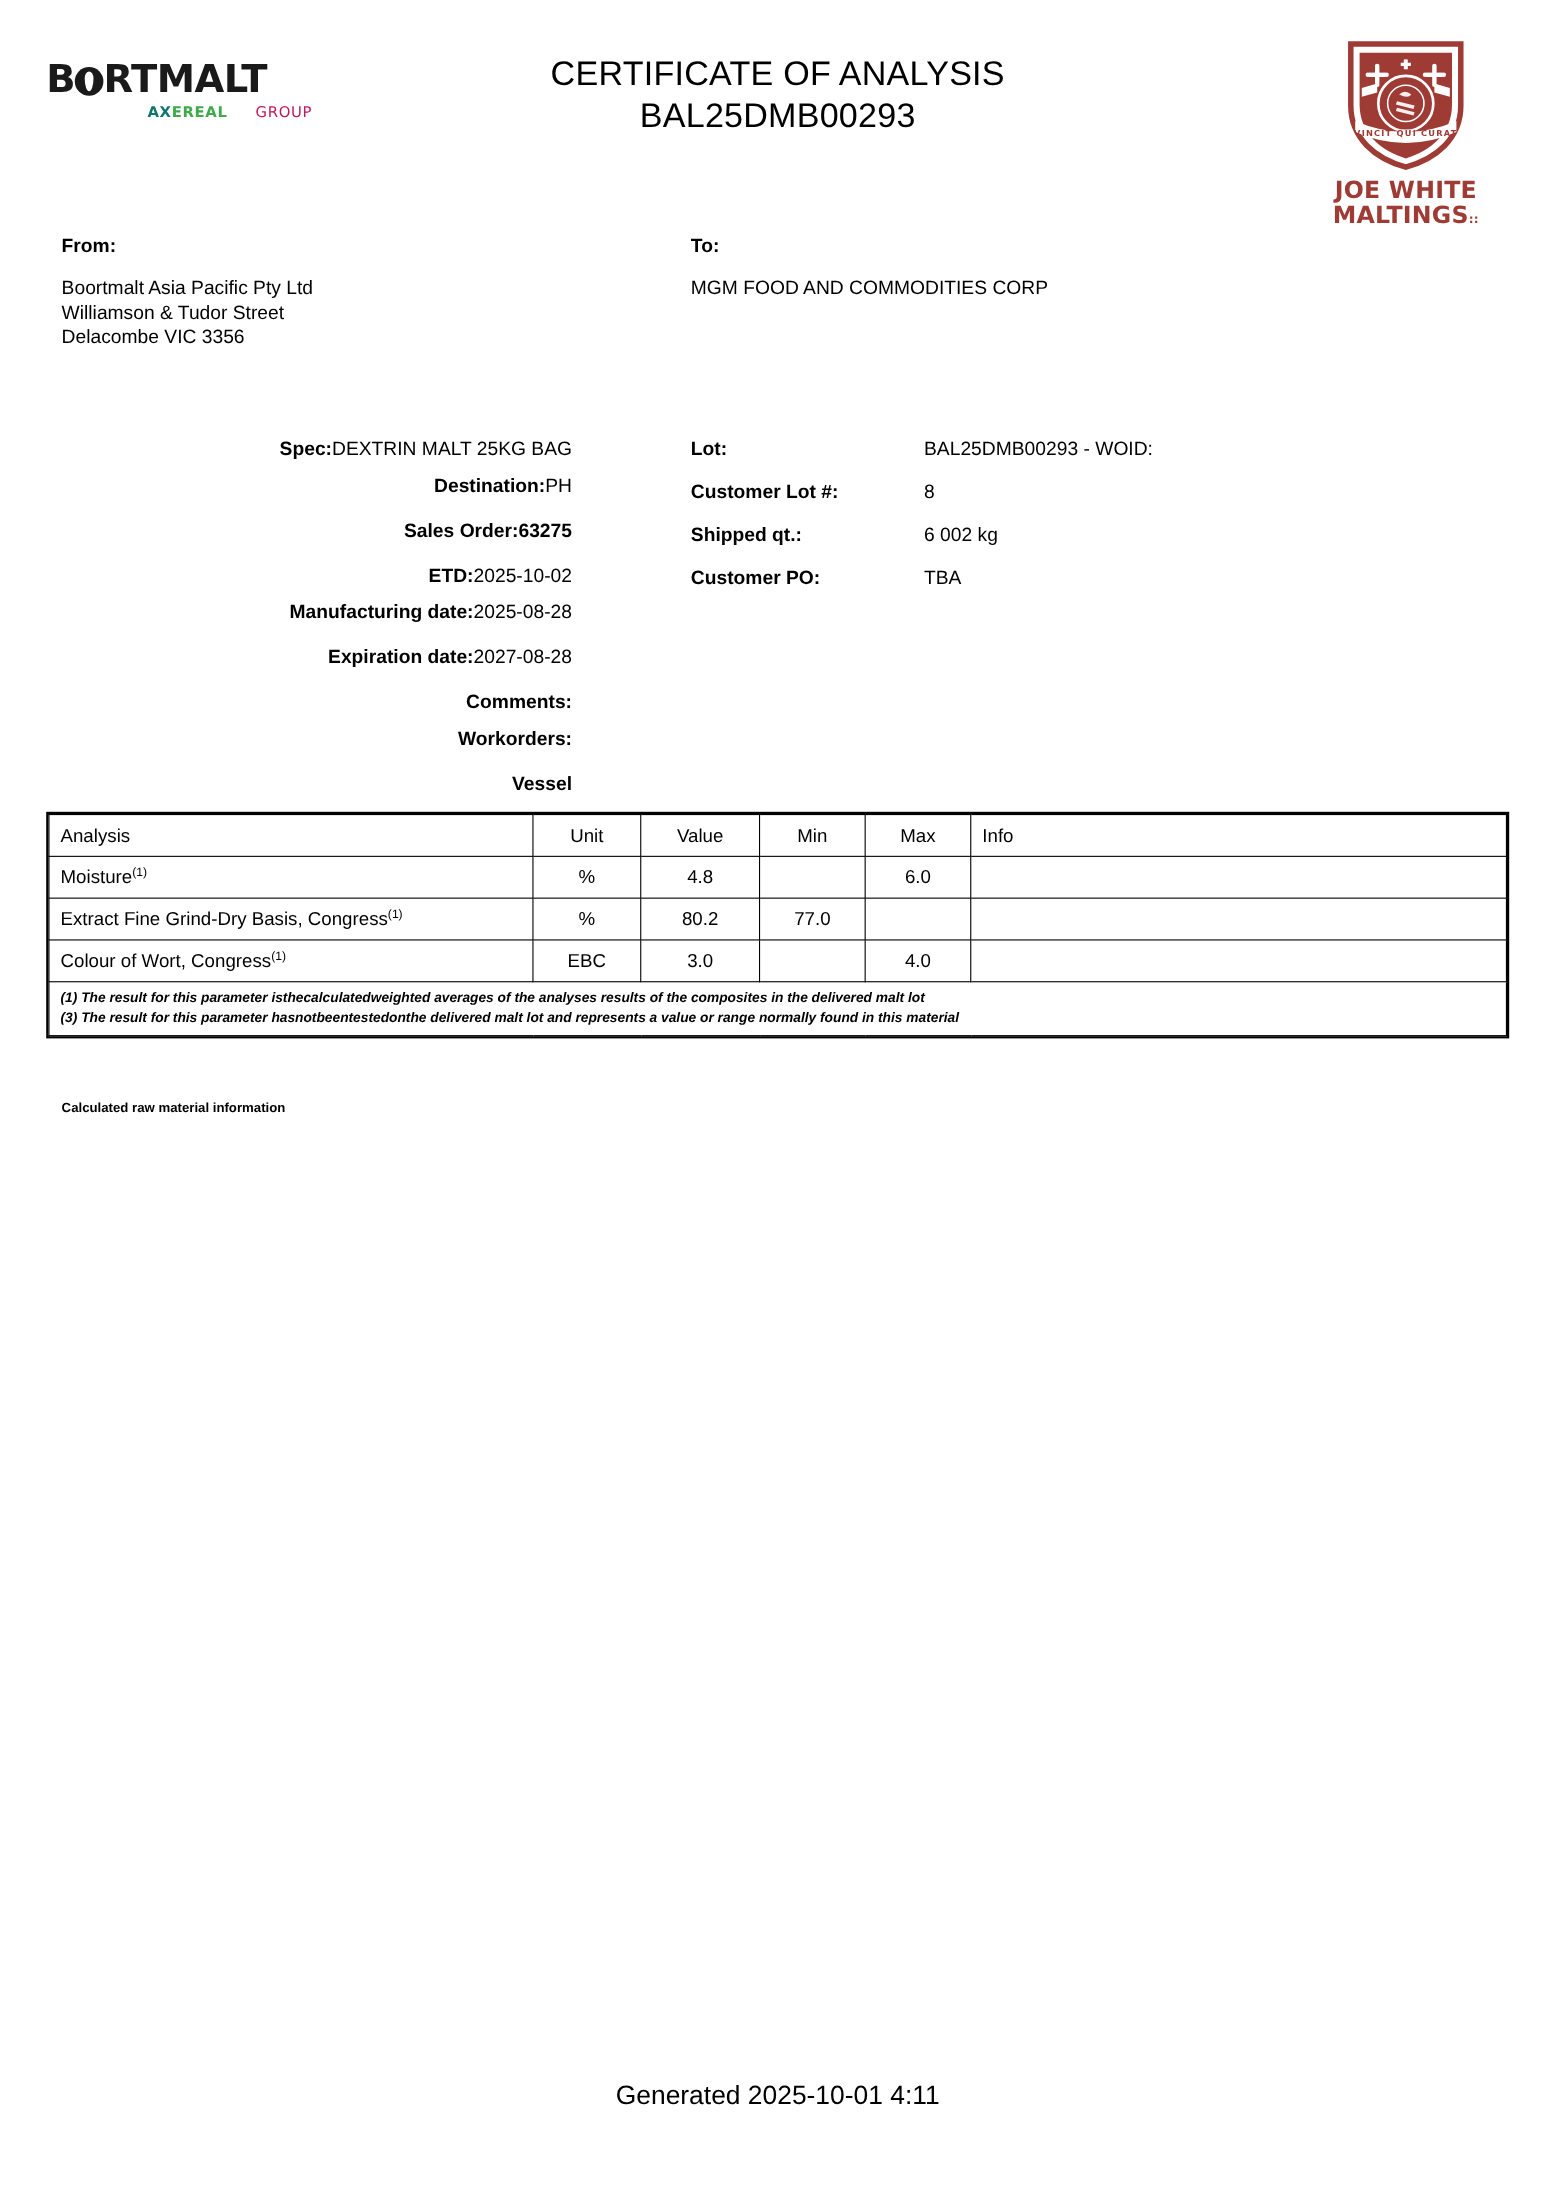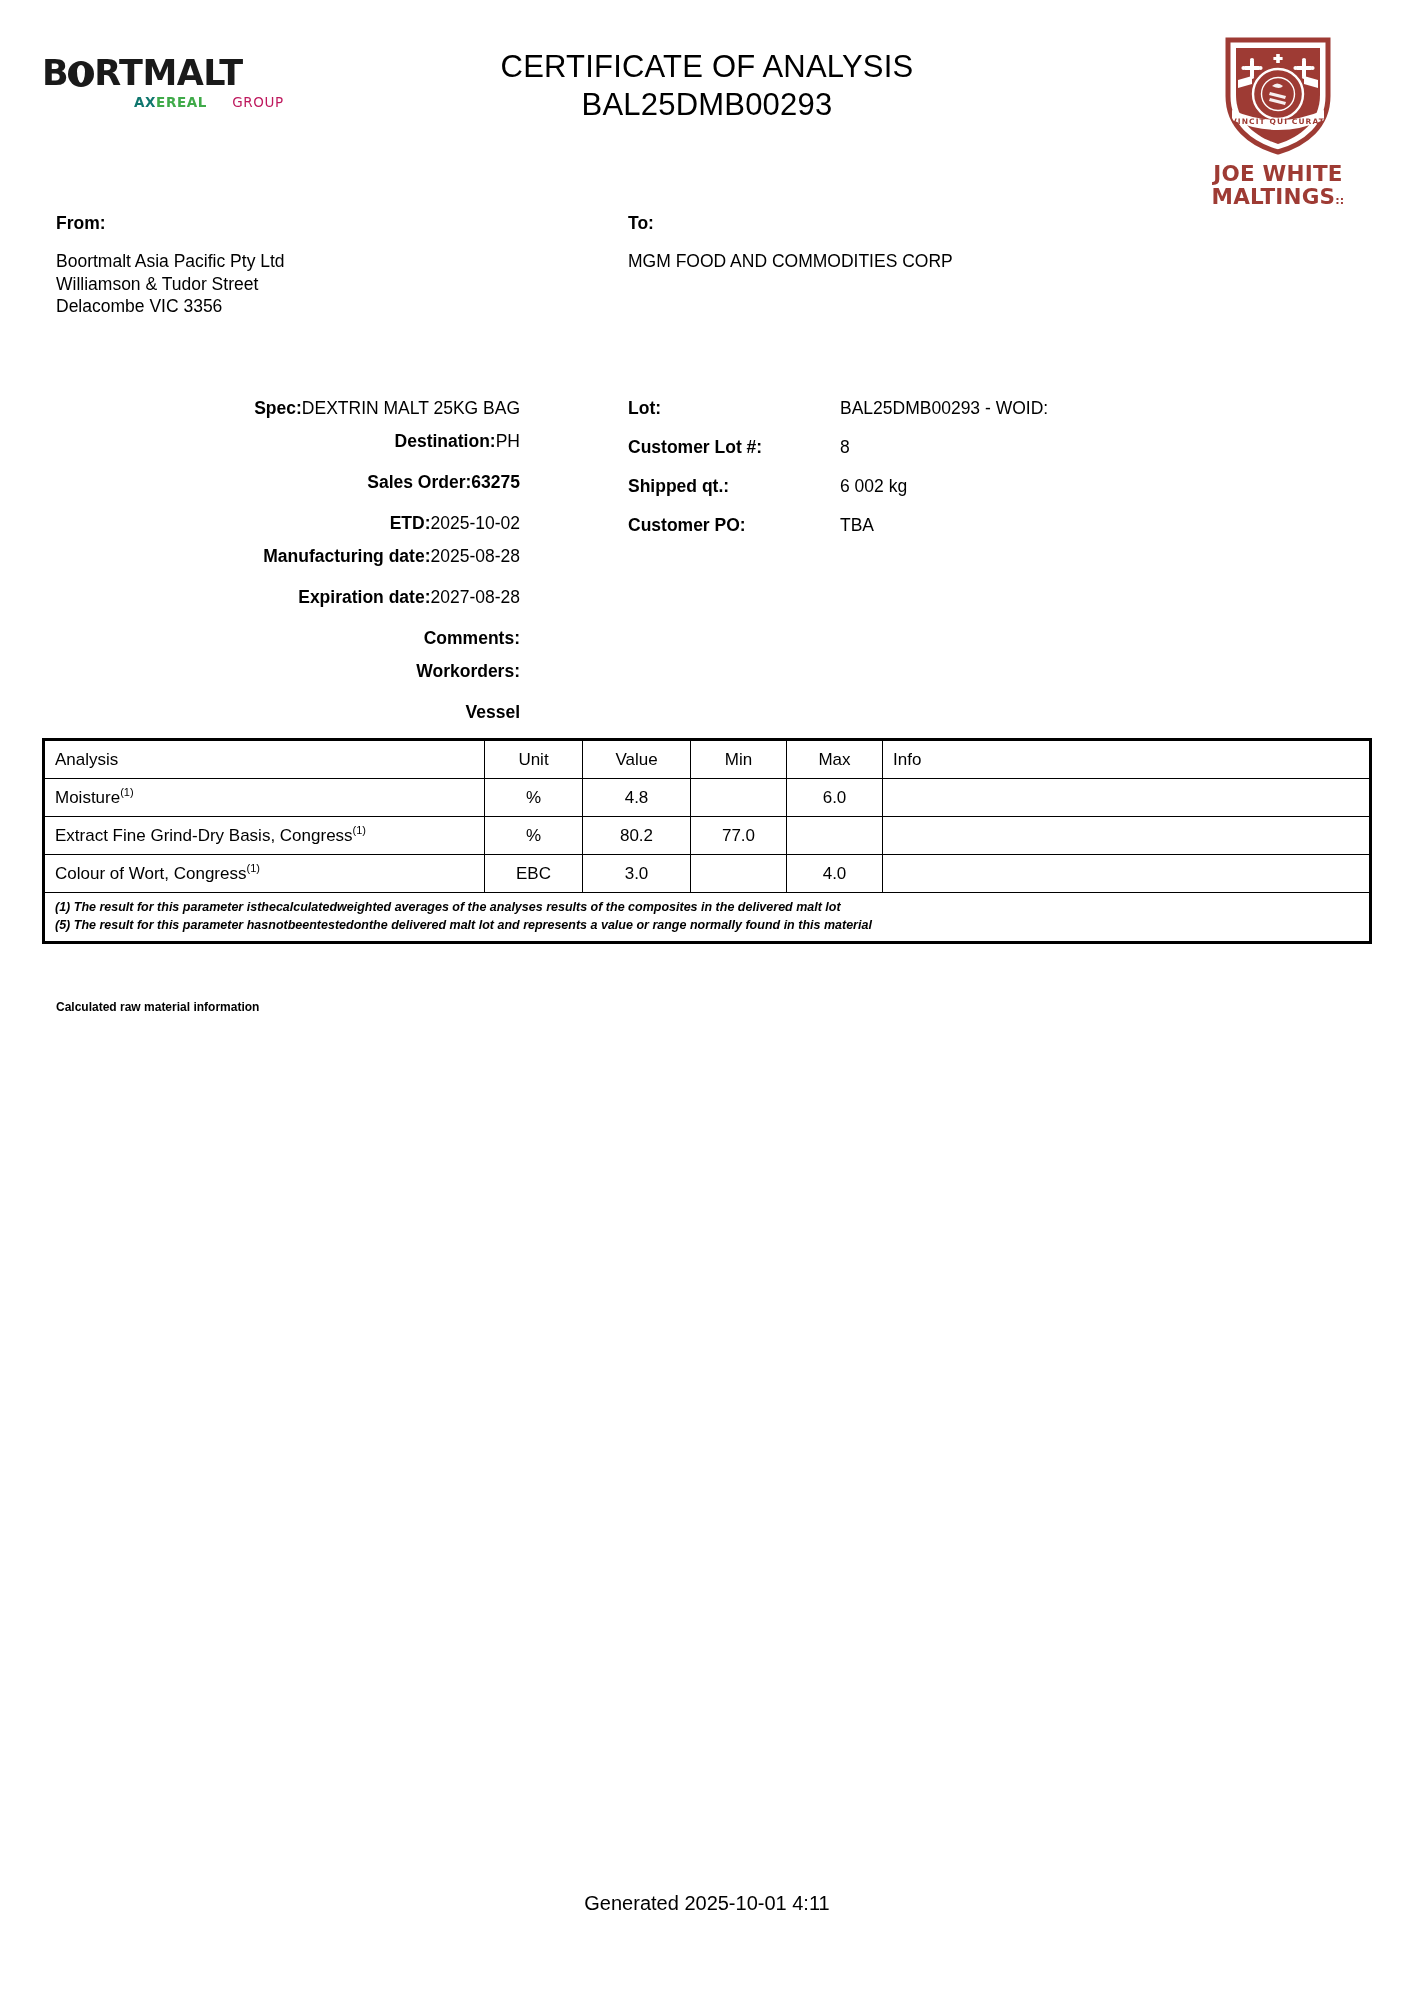--- a/index.html
+++ b/index.html
@@ -213,21 +213,21 @@
     font-weight: bold;
     font-size: 12px;
   }
 
   .footer-gen {
     position: absolute;
     left: 0; right: 0;
     top: 1892px;
     width: 1414px;
     text-align: center;
-    font-size: 20px;
+    font-size: 24px;
   }
 </style>
 </head>
 <body>
 
 <div class="page">
 
   <div class="header">
 
     <div class="logo-boortmalt">
@@ -407,21 +407,21 @@
           <td class="c-unit">EBC</td>
           <td class="c-value">3.0</td>
           <td class="c-min"></td>
           <td class="c-max">4.0</td>
           <td class="c-info"></td>
         </tr>
 
         <tr class="footnotes">
           <td colspan="6">
             <div class="fn-line">(1) The result for this parameter isthecalculatedweighted averages of the analyses results of the composites in the delivered malt lot</div>
-            <div class="fn-line">(5) The result for this parameter hasnotbeentestedonthe delivered malt lot and represents a value or range normally found in this material</div>
+            <div class="fn-line">(3) The result for this parameter hasnotbeentestedonthe delivered malt lot and represents a value or range normally found in this material</div>
           </td>
         </tr>
       </tbody>
     </table>
   </div>
 
   <div class="calc-raw">Calculated raw material information</div>
 
   <div class="footer-gen">Generated 2025-10-01 4:11</div>
 

